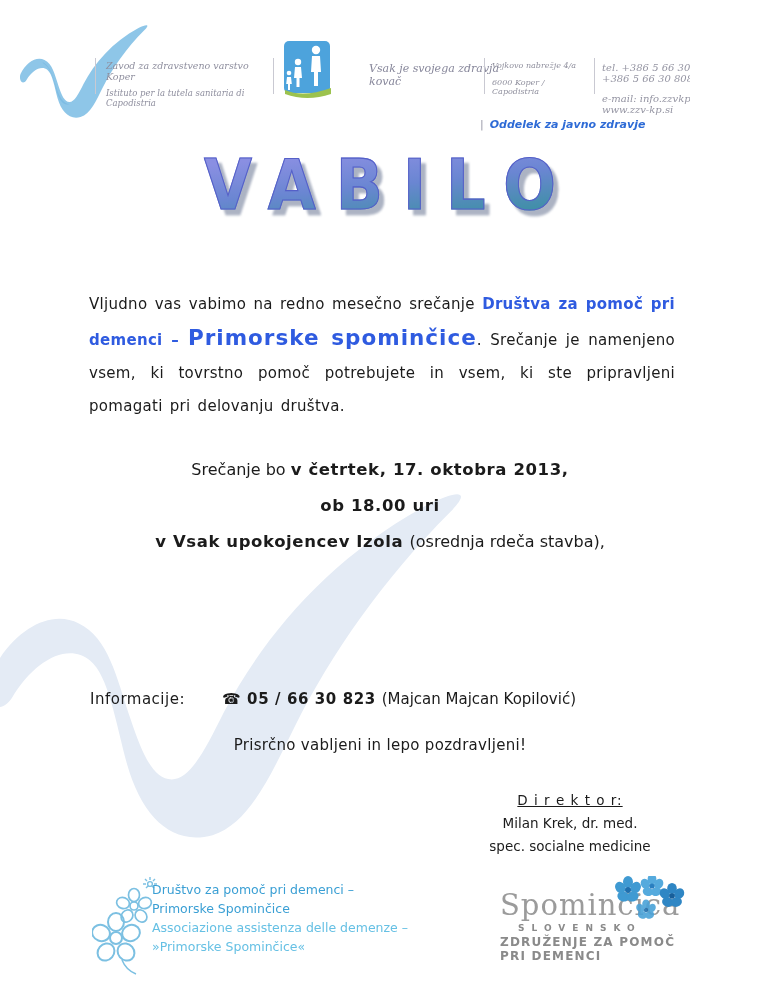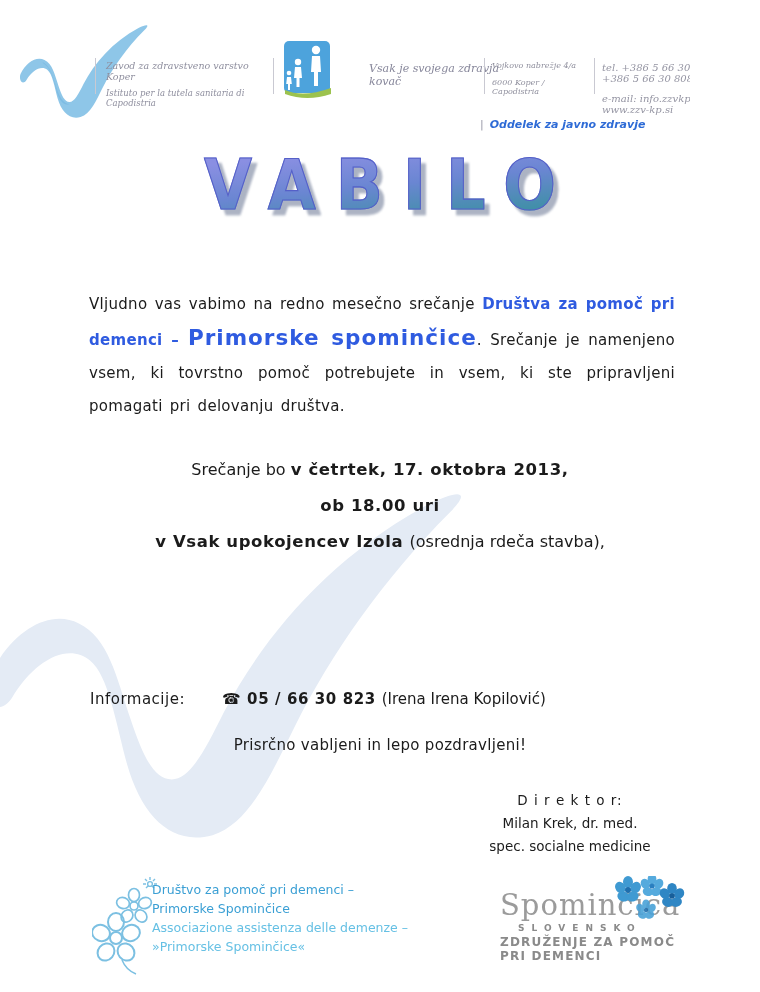--- a/index.html
+++ b/index.html
@@ -56,21 +56,21 @@
   .meeting b { font-size:16.5px; letter-spacing:0.6px; }
   
   .info-row { position:absolute; left:90px; top:690px; width:600px; font-size:15px; }
   .info-label { display:inline-block; width:132px; letter-spacing:0.5px; }
   .info-phone { font-weight:bold; letter-spacing:0.6px; }
   
   .closing { position:absolute; left:0; top:736px; width:760px; text-align:center; font-size:15px; letter-spacing:0.3px; }
   
   .signature { position:absolute; left:465px; top:792px; width:210px; text-align:center; font-size:13.5px; }
   .signature div { margin-bottom:7px; }
-  .sig-role { letter-spacing:1px; }
+  .sig-role { letter-spacing:1px;text-decoration:underline; }
   
   .f-flowers { position:absolute; left:92px; top:876px; width:70px; height:110px; }
   .f-left-text { position:absolute; left:152px; top:880px; width:280px; font-size:12.5px; line-height:19px; }
   .f-blue1 { color:#3a9fd4; }
   .f-blue2 { color:#66c0e4; }
   .f-right { position:absolute; left:500px; top:888px; width:200px; }
   .brand-word { font-family:"DejaVu Serif", serif; font-size:29px; color:#9b9b9b; letter-spacing:1px; position:relative; z-index:1; }
   .brand-flowers { position:absolute; left:96px; top:-12px; width:100px; height:62px; z-index:2; }
   .brand-sub1 { font-size:9px; color:#8a8a8a; letter-spacing:7px; font-weight:bold; margin:1px 0 2px 18px; }
   .brand-sub2 { font-size:12px; color:#8a8a8a; letter-spacing:1.2px; font-weight:bold; }
@@ -140,21 +140,21 @@
 
   <p class="intro"><span>Vljudno vas vabimo na redno mesečno srečanje </span><span class="blue-bold">Društva za pomoč pri demenci – </span><span class="blue-big">Primorske spominčice</span><span>. Srečanje je namenjeno vsem, ki tovrstno pomoč potrebujete in vsem, ki ste pripravljeni pomagati pri delovanju društva.</span></p>
 
   <div class="meeting">
     <div><span>Srečanje bo </span><b>v četrtek, 17. oktobra 2013,</b></div>
     <div><b>ob 18.00 uri</b></div>
     <div><b>v Vsak upokojencev Izola </b><span>(osrednja rdeča stavba),</span></div>
   </div>
 
   <div class="info-row">
-    <span class="info-label">Informacije:</span><span class="info-phone">☎</span><span class="info-phone"> 05 / 66 30 823 </span><span>(Irena Irena Kopilović)</span>
+    <span class="info-label">Informacije:</span><span class="info-phone">☎</span><span class="info-phone"> 05 / 66 30 823 </span><span>(Majcan Majcan Kopilović)</span>
   </div>
 
   <div class="closing">Prisrčno vabljeni in lepo pozdravljeni!</div>
 
   <div class="signature">
     <div class="sig-role">D i r e k t o r:</div>
     <div>Milan Krek, dr. med.</div>
     <div>spec. socialne medicine</div>
   </div>
 

